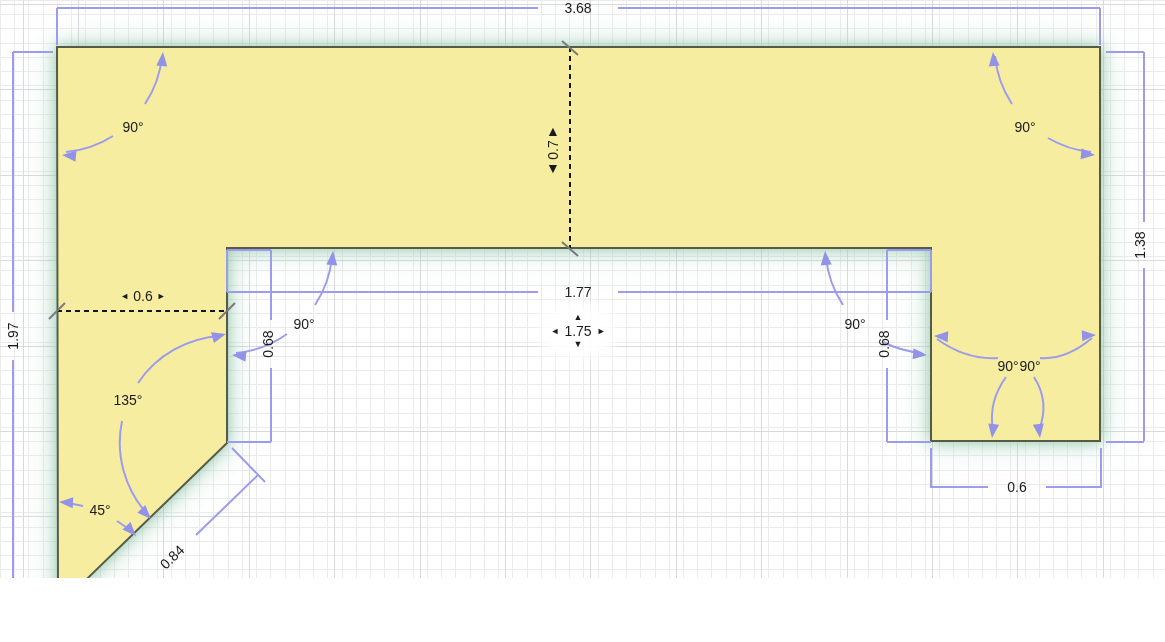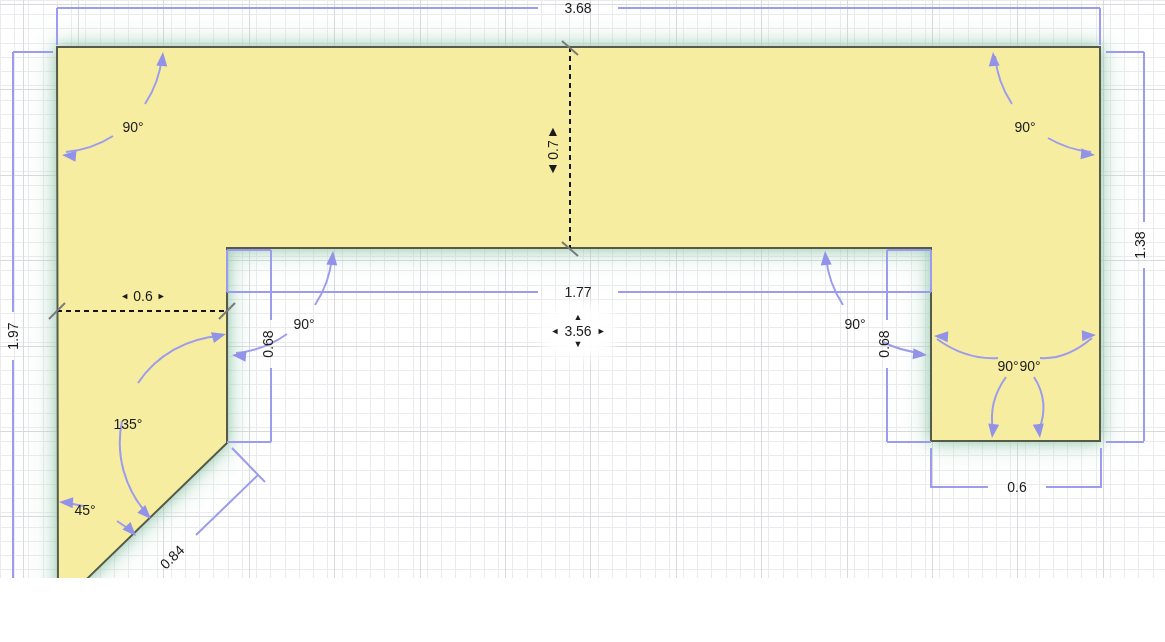--- a/index.html
+++ b/index.html
@@ -143,38 +143,38 @@
   <div class="vlbl" style="left:884px;top:344px">0.68</div>
   <div class="lbl" style="left:1017px;top:487px">0.6</div>
   <div class="lbl rot44" style="left:172px;top:557px">0.84</div>
 
   <div class="lbl" style="left:133px;top:127px">90°</div>
   <div class="lbl" style="left:1025px;top:127px">90°</div>
   <div class="lbl" style="left:304px;top:324px">90°</div>
   <div class="lbl" style="left:855px;top:324px">90°</div>
   <div class="lbl" style="left:1008px;top:366px">90°</div>
   <div class="lbl" style="left:1030px;top:366px">90°</div>
-  <div class="lbl" style="left:128px;top:424px">135°</div>
-  <div class="lbl" style="left:85px;top:510px">45°</div>
+  <div class="lbl" style="left:128px;top:400px">135°</div>
+  <div class="lbl" style="left:100px;top:510px">45°</div>
 
   <div class="lbl handle" style="left:143px;top:296px">
     <span class="tri">◄</span>
     <span>0.6</span>
     <span class="tri">►</span>
   </div>
 
   <div class="lbl vhandle" style="left:553px;top:150px">
     <span class="tri">▲</span>
     <span class="vtxt">0.7</span>
     <span class="tri">▼</span>
   </div>
 
   <div class="h356 halo" style="left:578px;top:331px">
     <span class="tri">▲</span>
     <span class="row">
       <span class="tri">◄</span>
-      <span>3.56</span>
+      <span>1.75</span>
       <span class="tri">►</span>
     </span>
     <span class="tri">▼</span>
   </div>
 
 </div>
 
 </body></html>

